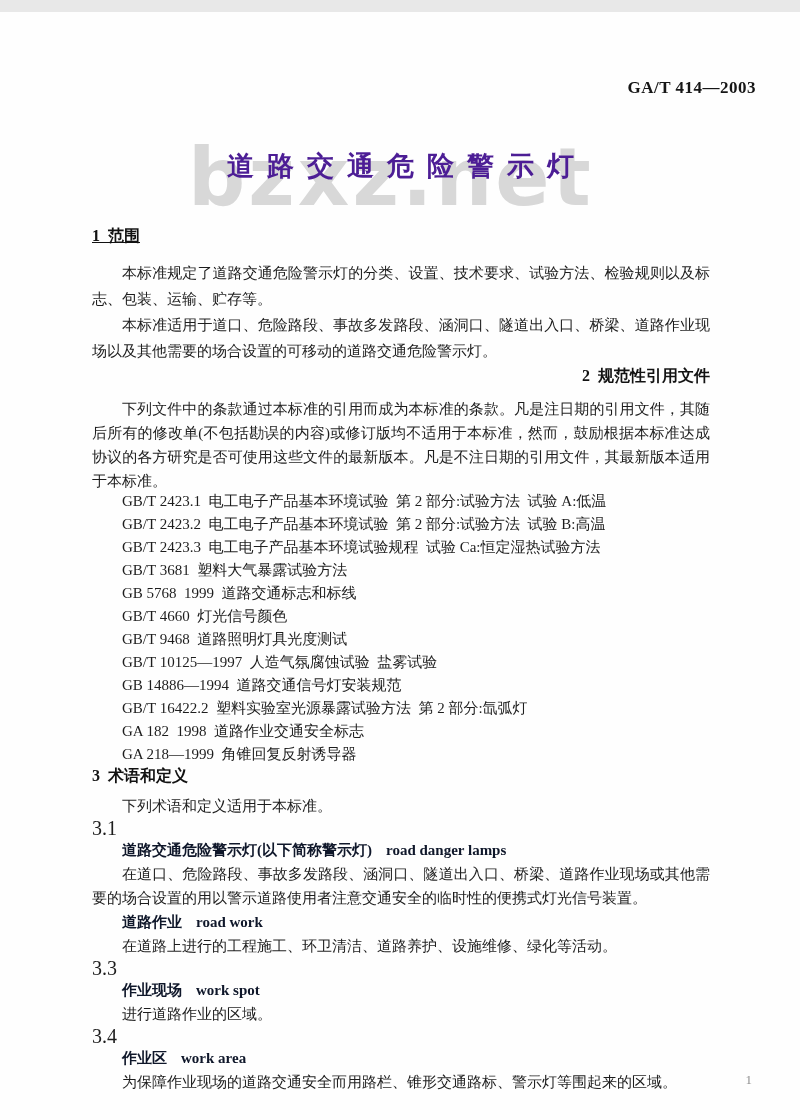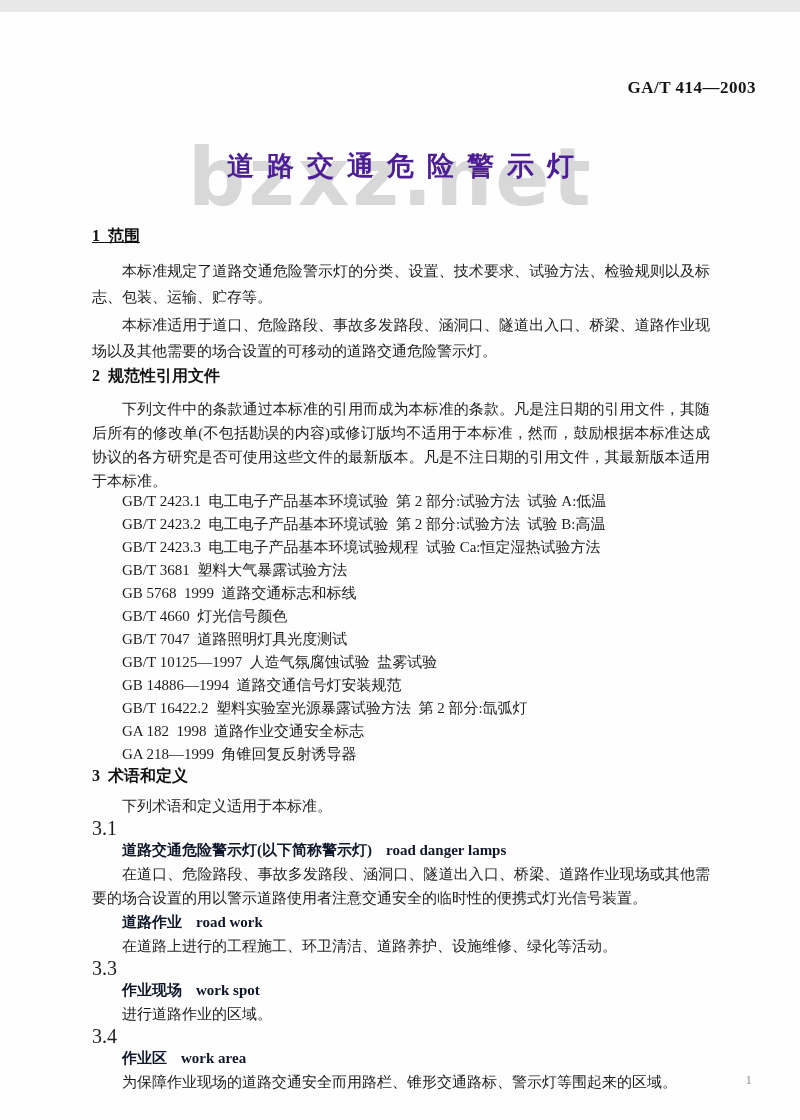--- a/index.html
+++ b/index.html
@@ -36,27 +36,27 @@
   .content{
     position:relative;z-index:1;
     margin:0 90px 0 92px;
     font-size:15px;
   }
   .sec-heading{
     margin:0;font-size:16px;font-weight:bold;
     line-height:24px;color:#121212;white-space:pre-wrap;
   }
   .sec-heading.s1{margin-top:40px;text-decoration:underline;}
-  .sec-heading.s2{margin-top:0;}
+  .sec-heading.s2{margin-top:0;text-align:right;}
   .sec-heading.s3{margin-top:-2px;}
   .para{
     margin:0;text-align:justify;
     text-indent:2em;line-height:26px;
   }
-  .para.first{margin-top:12px;font-family:Liberation Mono, monospace;}
+  .para.first{margin-top:12px;}
   .para.intro2{margin-top:9px;line-height:24px;}
   .para.terms-intro{margin-top:6px;line-height:24px;}
   .refs{margin-top:-3px;margin-bottom:0;}
   .ref{
     padding-left:2em;line-height:23px;
     white-space:pre-wrap;
   }
   .term-num{line-height:20px;font-size:20px;}
   .term-head{
     padding-left:2em;line-height:24px;font-weight:bold;color:#0f172a;
@@ -90,21 +90,21 @@
     <h2 class="sec-heading s2">2  规范性引用文件</h2>
     <p class="para intro2">下列文件中的条款通过本标准的引用而成为本标准的条款。凡是注日期的引用文件，其随后所有的修改单(不包括勘误的内容)或修订版均不适用于本标准，然而，鼓励根据本标准达成协议的各方研究是否可使用这些文件的最新版本。凡是不注日期的引用文件，其最新版本适用于本标准。</p>
 
     <div class="refs">
       <div class="ref">GB/T 2423.1  电工电子产品基本环境试验  第 2 部分:试验方法  试验 A:低温</div>
       <div class="ref">GB/T 2423.2  电工电子产品基本环境试验  第 2 部分:试验方法  试验 B:高温</div>
       <div class="ref">GB/T 2423.3  电工电子产品基本环境试验规程  试验 Ca:恒定湿热试验方法</div>
       <div class="ref">GB/T 3681  塑料大气暴露试验方法</div>
       <div class="ref">GB 5768  1999  道路交通标志和标线</div>
       <div class="ref">GB/T 4660  灯光信号颜色</div>
-      <div class="ref">GB/T 7047  道路照明灯具光度测试</div>
+      <div class="ref">GB/T 9468  道路照明灯具光度测试</div>
       <div class="ref">GB/T 10125—1997  人造气氛腐蚀试验  盐雾试验</div>
       <div class="ref">GB 14886—1994  道路交通信号灯安装规范</div>
       <div class="ref">GB/T 16422.2  塑料实验室光源暴露试验方法  第 2 部分:氙弧灯</div>
       <div class="ref">GA 182  1998  道路作业交通安全标志</div>
       <div class="ref">GA 218—1999  角锥回复反射诱导器</div>
     </div>
 
     <h2 class="sec-heading s3">3  术语和定义</h2>
     <p class="para terms-intro">下列术语和定义适用于本标准。</p>
 

